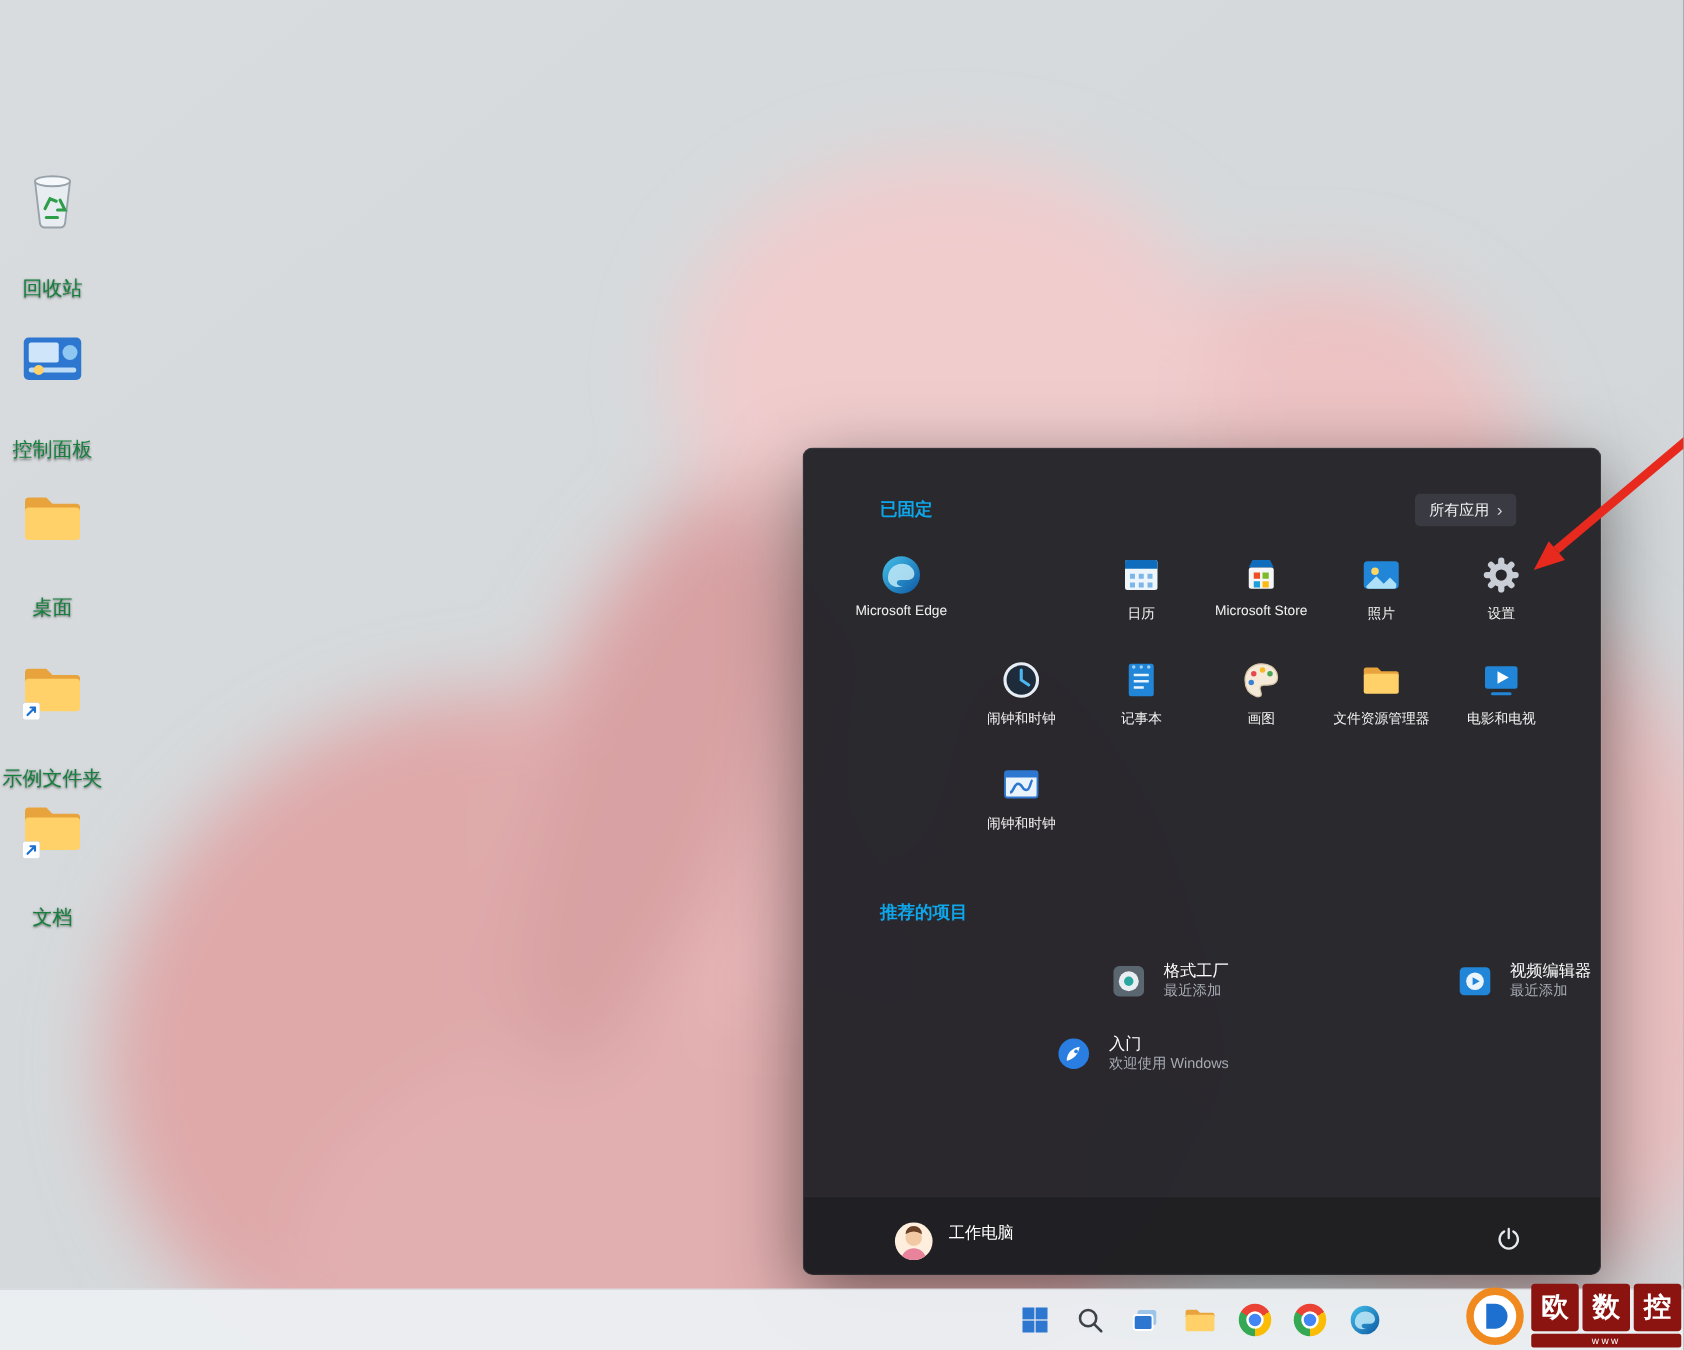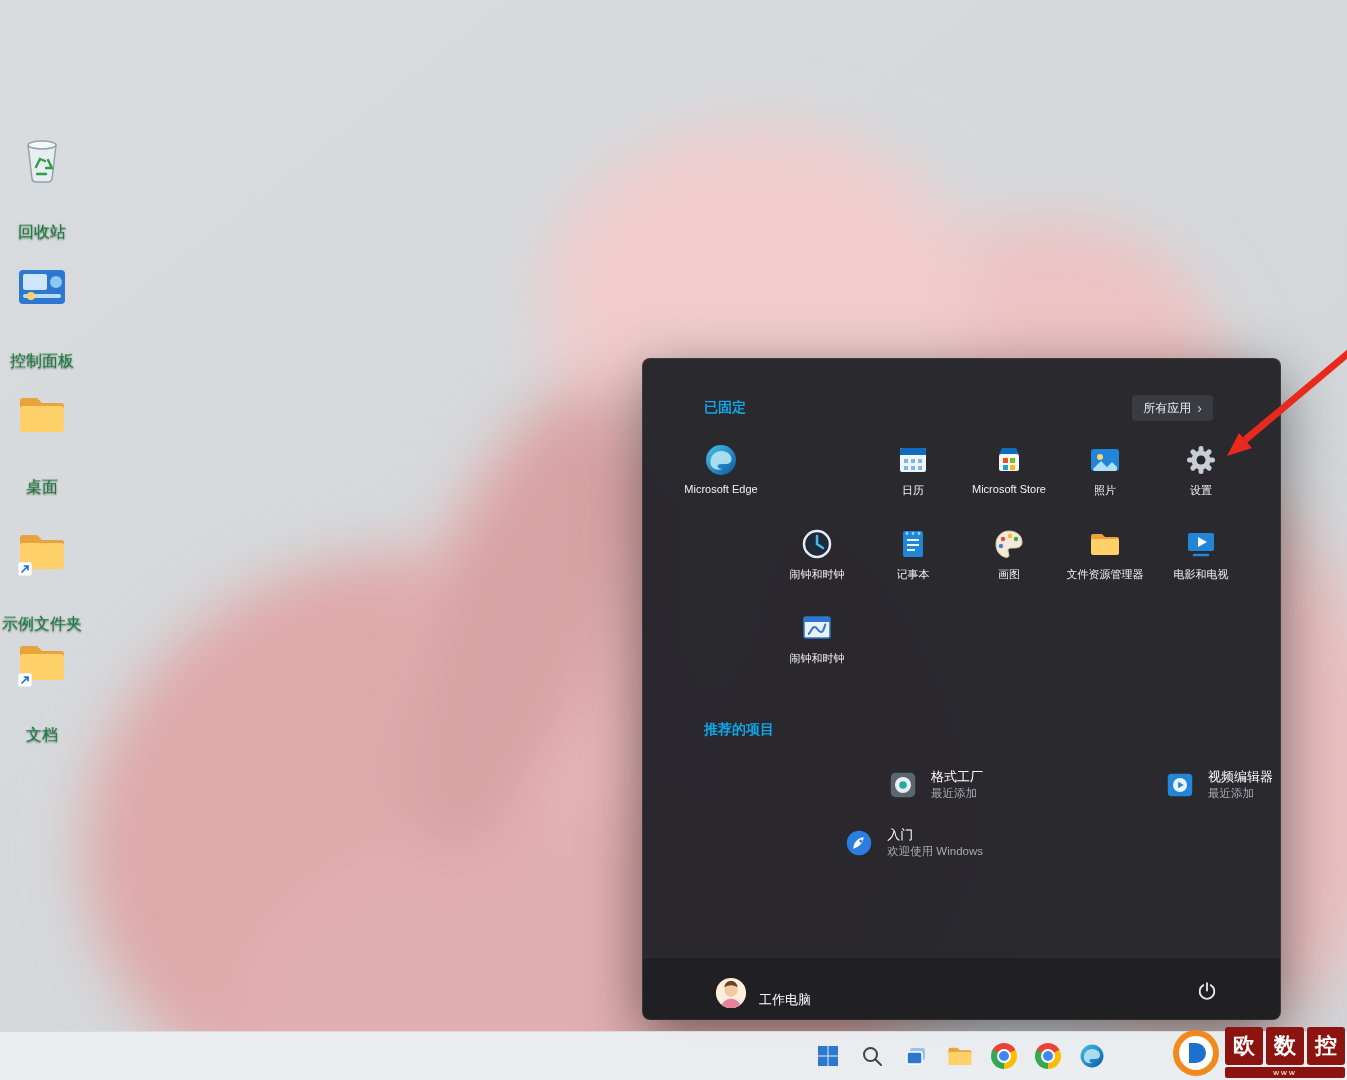--- a/index.html
+++ b/index.html
@@ -29,21 +29,21 @@
   .tile .t-ic{margin-top:8px;width:34px;height:34px;}
   .tile .t-lbl{margin-top:6px;font-size:11px;color:#f2f2f2;text-align:center;max-width:94px;
     white-space:nowrap;overflow:hidden;}
   .rec-item{position:absolute;width:282px;height:48px;display:flex;align-items:center;gap:12px;
     border-radius:4px;cursor:pointer;padding-left:4px;box-sizing:border-box;justify-content:flex-end;}
   .rec-item .r-ic{width:32px;height:32px;flex:0 0 auto;}
   .rec-item .r-title{font-size:13px;color:#fff;line-height:1.3;}
   .rec-item .r-sub{font-size:11.5px;color:#a6abb3;line-height:1.3;}
   .sm-bottom{position:absolute;left:0;right:0;top:598px;height:62px;background:rgba(0,0,0,0.22);
     border-top:1px solid rgba(255,255,255,0.06);border-radius:0 0 8px 8px;}
-  .user{position:absolute;left:64px;top:15px;display:flex;align-items:flex-end;gap:12px;cursor:pointer;
+  .user{position:absolute;left:64px;top:15px;display:flex;align-items:flex-start;gap:12px;cursor:pointer;
     padding:4px 8px;border-radius:4px;}
   .user .av{width:32px;height:32px;border-radius:50%;overflow:hidden;}
   .user .uname{font-size:13px;color:#fff;}
   .power{position:absolute;right:56px;top:18px;width:34px;height:30px;display:flex;align-items:center;
     justify-content:center;border-radius:4px;cursor:pointer;}
 
   
   #red-arrow{position:absolute;inset:0;z-index:9;pointer-events:none;}
 
   

